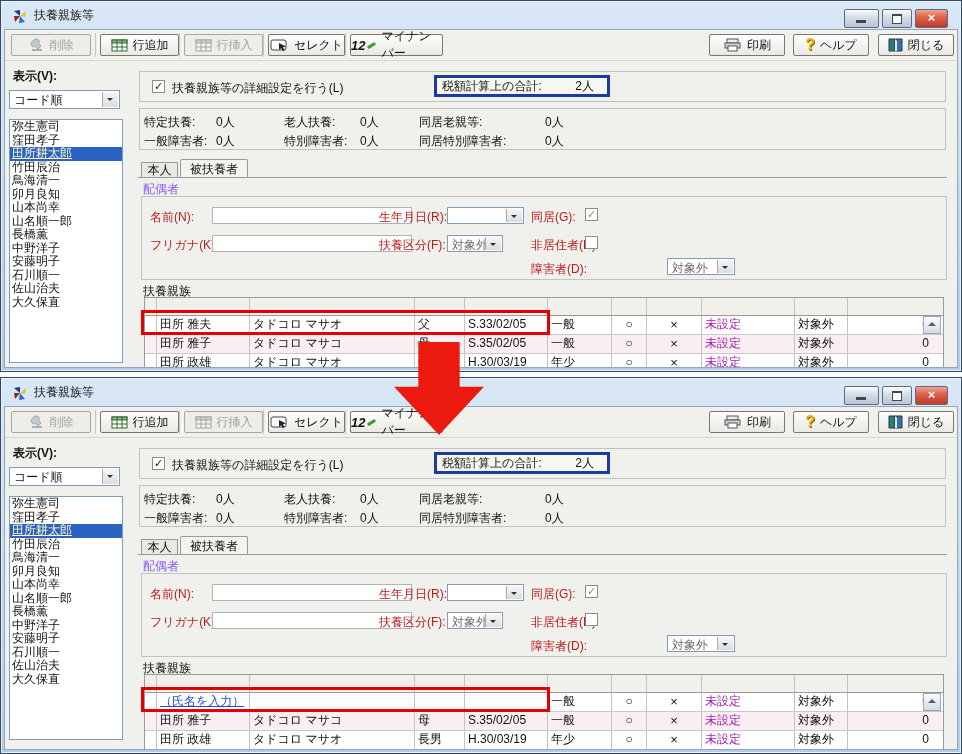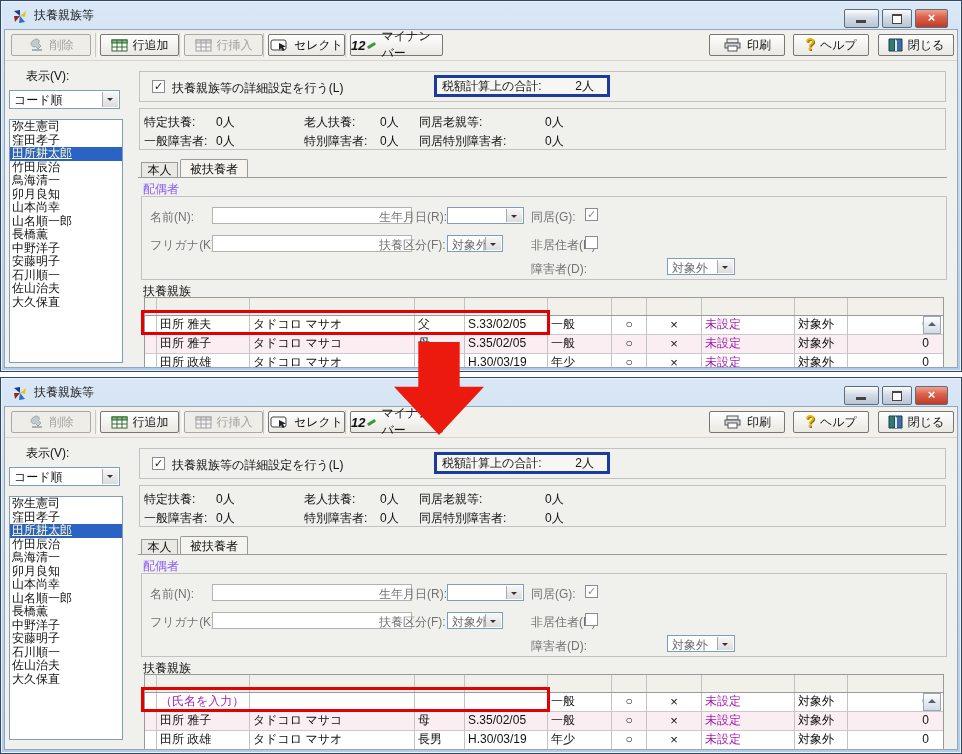--- a/index.html
+++ b/index.html
@@ -19,21 +19,21 @@
   .wc .g-x{position:absolute;left:0;right:0;top:0;text-align:center;color:#fff;font-weight:bold;font-size:13px;line-height:16px;}
   .client{position:absolute;left:3px;right:3px;top:28px;bottom:3px;background:#f0f0ec;border:1px solid #93a6bd;overflow:hidden;}
   .toolbar{position:absolute;left:0;right:0;top:0;height:30px;background:#f1f0ea;border-bottom:1px solid #d7d5cc;}
   .tbtn{position:absolute;top:4px;height:22px;border:1px solid #777;border-radius:2px;background:linear-gradient(#fefefe,#e9e8e2);display:flex;align-items:center;justify-content:center;gap:5px;box-sizing:border-box;cursor:pointer;}
   .tbtn.disabled{border-color:#a8a8a8;background:#eeede7;color:#a0a0a0;}
   .tsep{position:absolute;top:3px;width:2px;height:24px;border-left:1px solid #c9c8c0;border-right:1px solid #fff;}
   .mn-num{font-weight:bold;font-style:italic;font-size:13px;}
   .mn-pen{display:inline-block;width:11px;height:3px;background:#3a9b35;transform:rotate(-32deg);border-radius:1px;margin-left:-3px;}
   .help-q{color:#eab500;font-weight:bold;font-size:16px;text-shadow:1px 1px 0 #8a6d00;}
   
-  .side-label{position:absolute;left:21px;top:38px;}
+  .side-label{position:absolute;left:8px;top:38px;font-weight:bold;}
   .combo{position:absolute;background:#fff;border:1px solid #7f9db9;box-sizing:border-box;}
   .combo .cval{position:absolute;left:4px;top:1px;line-height:16px;white-space:nowrap;}
   .cbtn{position:absolute;right:1px;top:1px;bottom:1px;width:15px;background:linear-gradient(#f7f7f7,#dcdcdc);border-left:1px solid #a9a9a9;}
   .cbtn:after{content:"";position:absolute;left:4px;top:6px;border:3px solid transparent;border-top-color:#333;}
   .side-combo{left:4px;top:60px;width:111px;height:19px;}
   .listbox{position:absolute;left:4px;top:89px;width:112px;height:242px;background:#fff;border:1px solid #7f9db9;overflow:hidden;}
   .listbox .li{height:13.5px;line-height:13.5px;padding-left:2px;white-space:nowrap;cursor:default;}
   .listbox .li.selected{background:#2b63c4;color:#fef9c3;text-decoration:underline;}
   
   .gbox{position:absolute;border:1px solid #c2c2c0;background:#f0f0ec;box-sizing:border-box;}
@@ -42,30 +42,30 @@
   .chk{position:absolute;width:13px;height:13px;background:#fff;border:1px solid #8c8c8c;box-sizing:border-box;line-height:11px;text-align:center;font-size:11px;}
   .chk.checked:after{content:"✓";color:#222;font-weight:bold;}
   .chk.checked.gray:after{color:#8a8a8a;}
   .taxbox{position:absolute;left:294px;top:3px;width:176px;height:22px;border:3px solid #1d3a9e;background:#f6f6f2;box-sizing:border-box;display:flex;align-items:center;}
   .taxbox .tl{margin-left:5px;}
   .taxbox .tv{margin-left:auto;margin-right:13px;}
   .stats{position:absolute;left:4px;top:5px;right:4px;display:grid;grid-template-columns:140px 135px auto;row-gap:2px;}
   .stat{display:flex;white-space:nowrap;}
   .stat .st-value{text-align:right;}
   .stats .stat:nth-child(3n+1) .st-label{width:72px;}
-  .stats .stat:nth-child(3n+2) .st-label{width:76px;margin-left:20px;}
+  .stats .stat:nth-child(3n+2) .st-label{width:76px;}
   .stats .stat:nth-child(3n) .st-label{width:126px;}
   
   .tab{position:absolute;box-sizing:border-box;border:1px solid #9a9a9a;border-bottom:none;text-align:center;cursor:pointer;}
   .tab1{left:136px;top:132px;width:37px;height:15px;background:#e9e8e2;line-height:15px;}
   .tab2{left:175px;top:129px;width:68px;height:19px;background:#f4f3ee;line-height:18px;border-top-left-radius:2px;border-top-right-radius:2px;}
   .tabline{position:absolute;left:133px;top:147px;width:809px;height:0;border-top:1px solid #9a9a9a;}
   .grp-label{position:absolute;color:#8b5cf6;}
   .spouse{left:136px;top:166px;width:806px;height:84px;border:1px solid #c2c2c0;}
-  .dis-label{position:absolute;color:#737373;white-space:nowrap;}
+  .dis-label{position:absolute;color:#b91c1c;white-space:nowrap;}
   .dis-input{position:absolute;height:17px;background:#fff;border:1px solid #b2b2b2;box-sizing:border-box;}
   .dis-combo .cval{color:#6e6e6e;}
   
   .sec-label{position:absolute;left:138px;top:253px;}
   .ftable{position:absolute;left:139px;top:267px;width:800px;background:#fff;border:1px solid #9a9a9a;overflow:hidden;box-sizing:border-box;}
   .win-before .ftable{height:74px;}
   .win-after .ftable{height:77px;}
   .trow{height:18px;line-height:17px;border-bottom:1px solid #c9c9c9;white-space:nowrap;}
   .thead{height:17px;line-height:16px;background:#f1f0eb;border-bottom:1px solid #9a9a9a;}
   .c{display:inline-block;height:100%;border-right:1px solid #c3c3c3;padding:0 3px;box-sizing:border-box;overflow:hidden;vertical-align:top;}
@@ -78,21 +78,21 @@
   .c-birth{width:83px;}
   .c-kubun{width:64px;}
   .c-cohab{width:35px;text-align:center;}
   .c-nonres{width:55px;text-align:center;font-size:13px;}
   .thead .c-nonres{font-size:12px;}
   .c-inji{width:93px;}
   .trow .c-inji{color:#a21caf;}
   .c-dis{width:53px;}
   .c-inc{width:84px;text-align:right;border-right:none;}
   .trow.pink{background:#faeef2;}
-  .trow.placeholder .c-name{color:#a21caf;}
+  .trow.placeholder .c-name{color:#1d4ed8;text-decoration:underline;}
   .sbtn{position:absolute;right:2px;top:18px;width:16px;height:16px;border:1px solid #9aa7b8;background:linear-gradient(#fdfdfd,#d2dbe5);}
   .sbtn:after{content:"";position:absolute;left:4px;top:5px;border:4px solid transparent;border-bottom-color:#55606e;border-top-width:0;}
   .redbox{position:absolute;left:136px;top:280px;width:409px;height:25px;border:3px solid #e20000;box-sizing:border-box;z-index:5;}
   .arrow{position:absolute;left:394px;top:342px;width:90px;height:93px;background:#ec1a0e;clip-path:polygon(27% 0,73% 0,73% 48%,100% 48%,50% 100%,0 48%,27% 48%);z-index:50;}
   svg{display:block;}
 </style>
 </head>
 <body>
 
 <div class="window win-before">

